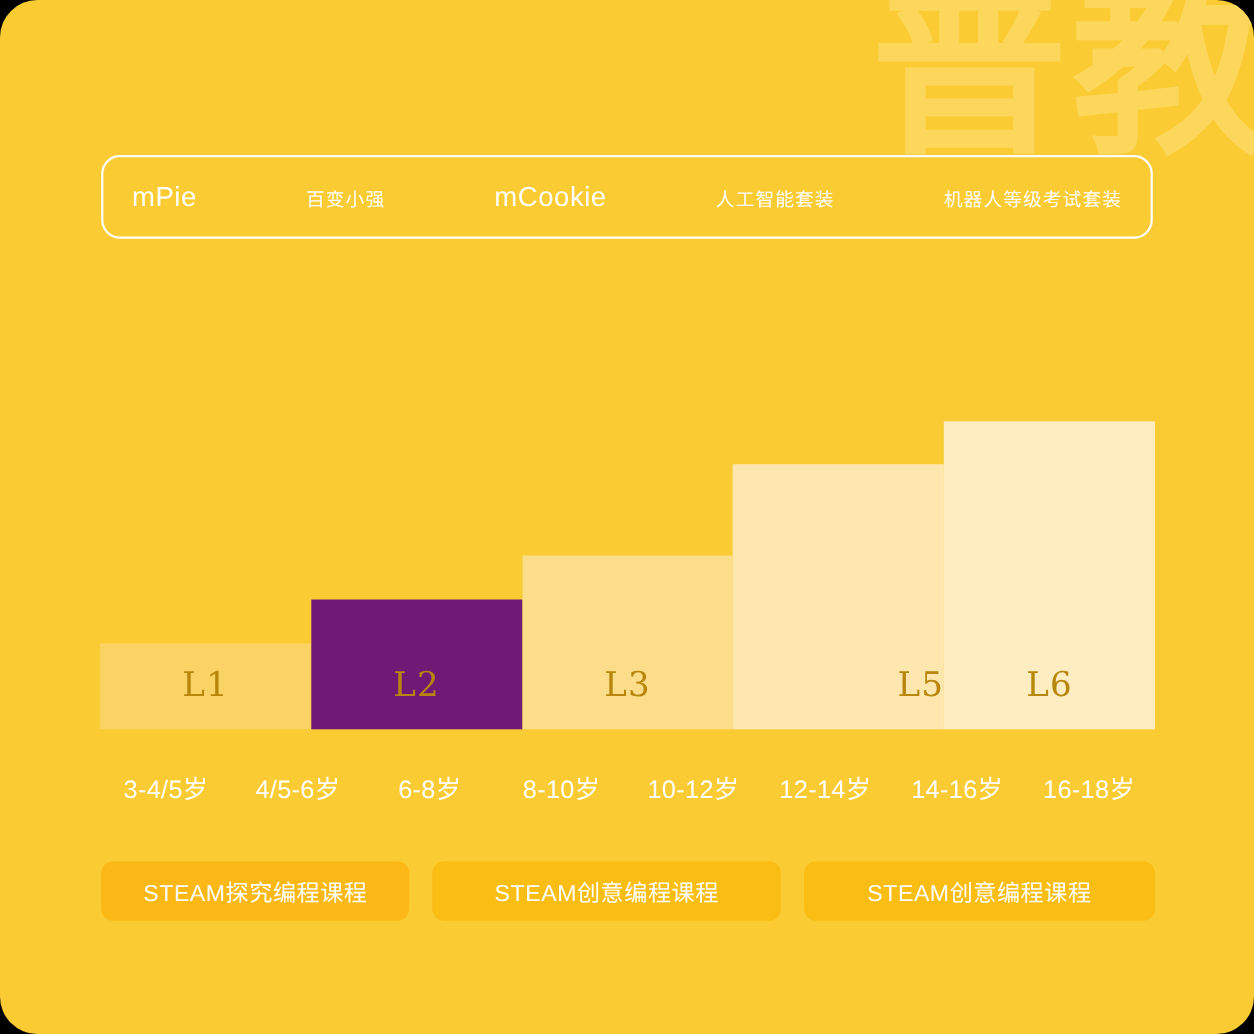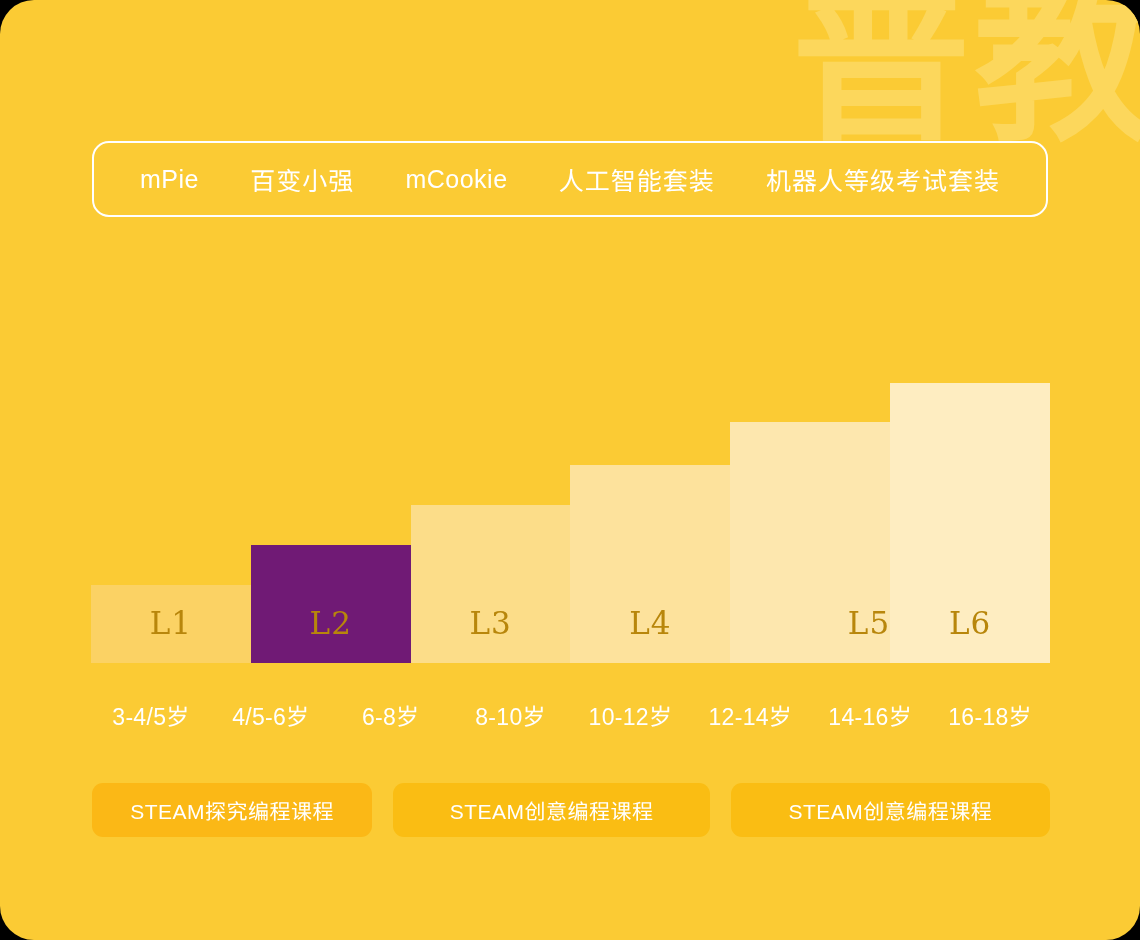--- a/index.html
+++ b/index.html
@@ -49,30 +49,30 @@
     left: 92px;
     top: 141px;
     width: 956px;
     height: 76px;
     box-sizing: border-box;
     border: 2px solid #FFFFFF;
     border-radius: 17px;
     display: flex;
     align-items: center;
     justify-content: space-between;
-    padding: 0 46px;
+    padding: 0 26px;
   }
   .tab-item {
     color: #FFFFFF;
     font-size: 25px;
     letter-spacing: 0.5px;
     white-space: nowrap;
     cursor: pointer;
   }
-  .tab-item.cjk { font-size: 25px; letter-spacing: 1px; }
+  .tab-item.cjk { font-size: 17px; letter-spacing: 1px; }
 
   
   #chart {
     position: absolute;
     left: 91px;
     top: 290px;
     width: 959px;
     height: 373px;
     display: flex;
     align-items: flex-end;
@@ -156,23 +156,20 @@
   <div id="chart">
     <div class="bar" style="height: 78px; background: rgb(251, 210, 100);">
       <span class="bar-label" style="color: rgb(184, 134, 11);">L1</span>
     </div>
     <div class="bar" style="height: 118px; background: #701a75;">
       <span class="bar-label" style="color: rgb(184, 134, 11);">L2</span>
     </div>
     <div class="bar" style="height: 158px; background: rgb(252, 221, 137);">
       <span class="bar-label" style="color: rgb(184, 134, 11);">L3</span>
     </div>
-    <div class="bar" style="height: 198px; background: rgb(253, 226, 156);">
-      <span class="bar-label" style="color: rgb(184, 134, 11);">L4</span>
-    </div>
     <div class="bar" style="height: 241px; background: rgb(253, 231, 174); justify-content: flex-end;">
       <span class="bar-label" style="color: rgb(184, 134, 11);">L5</span>
     </div>
     <div class="bar" style="height: 280px; background: rgb(254, 237, 193);">
       <span class="bar-label" style="color: rgb(184, 134, 11);">L6</span>
     </div>
   </div>
 
   <div id="ages">
     <div class="age-item">3-4/5岁</div>

